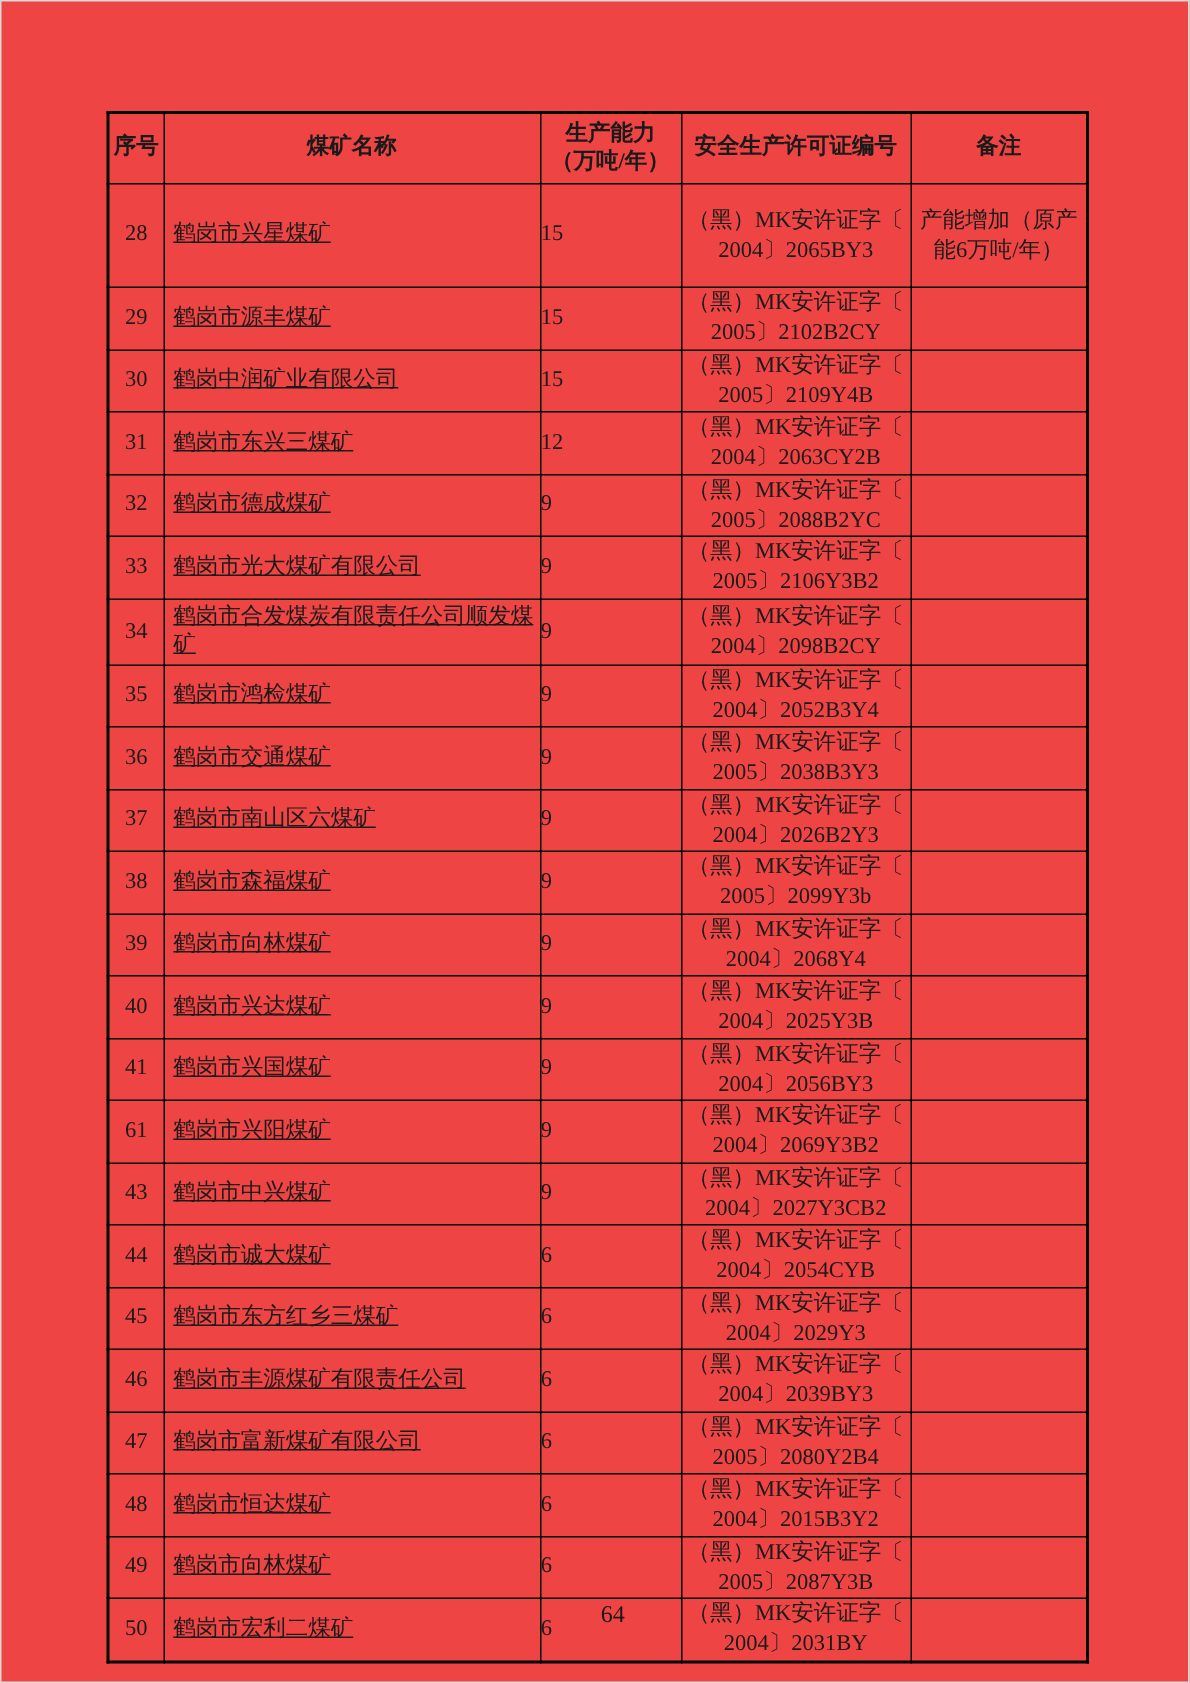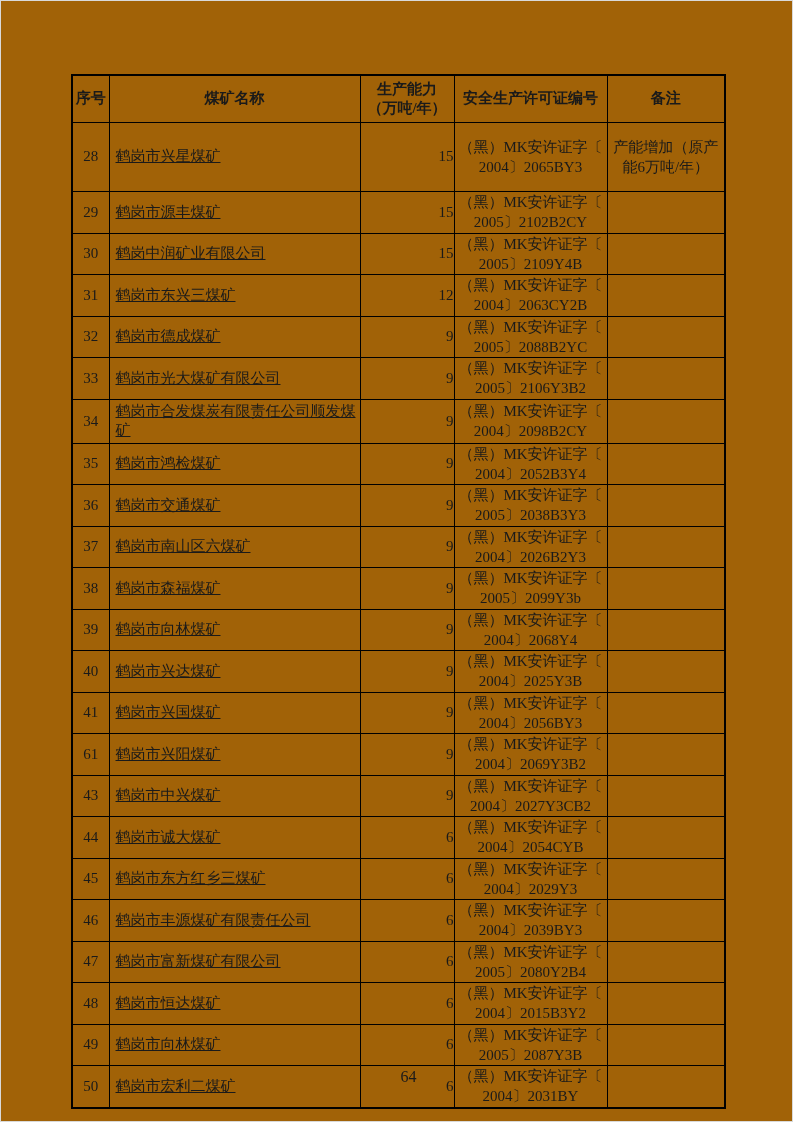--- a/index.html
+++ b/index.html
@@ -4,21 +4,21 @@
 <style>
   html, body {
     margin: 0;
     padding: 0;
     background: #ffffff;
   }
   .page {
     position: relative;
     width: 793px;
     height: 1122px;
-    background: #a16207;
+    background: #ef4444;
     border: 1px solid #d9d9d9;
     box-sizing: border-box;
     font-family: "Liberation Serif", "DejaVu Serif", serif;
     color: #1a1a1a;
     overflow: hidden;
   }
   table.mine-table {
     position: absolute;
     left: 70px;
     top: 73px;
@@ -46,21 +46,21 @@
     font-size: 15px;
     vertical-align: middle;
   }
   td.c-index { text-align: center; }
   td.c-name {
     text-align: left;
     padding: 2px 3px 2px 6px;
     line-height: 1.3;
     text-decoration: underline;
   }
-  td.c-capacity { text-align: right; }
+  td.c-capacity { text-align: left; }
   td.c-license {
     text-align: center;
     font-size: 14.5px;
     line-height: 1.35;
     white-space: pre-line;
     padding: 0 2px;
   }
   td.c-remark {
     text-align: center;
     font-size: 14.5px;

